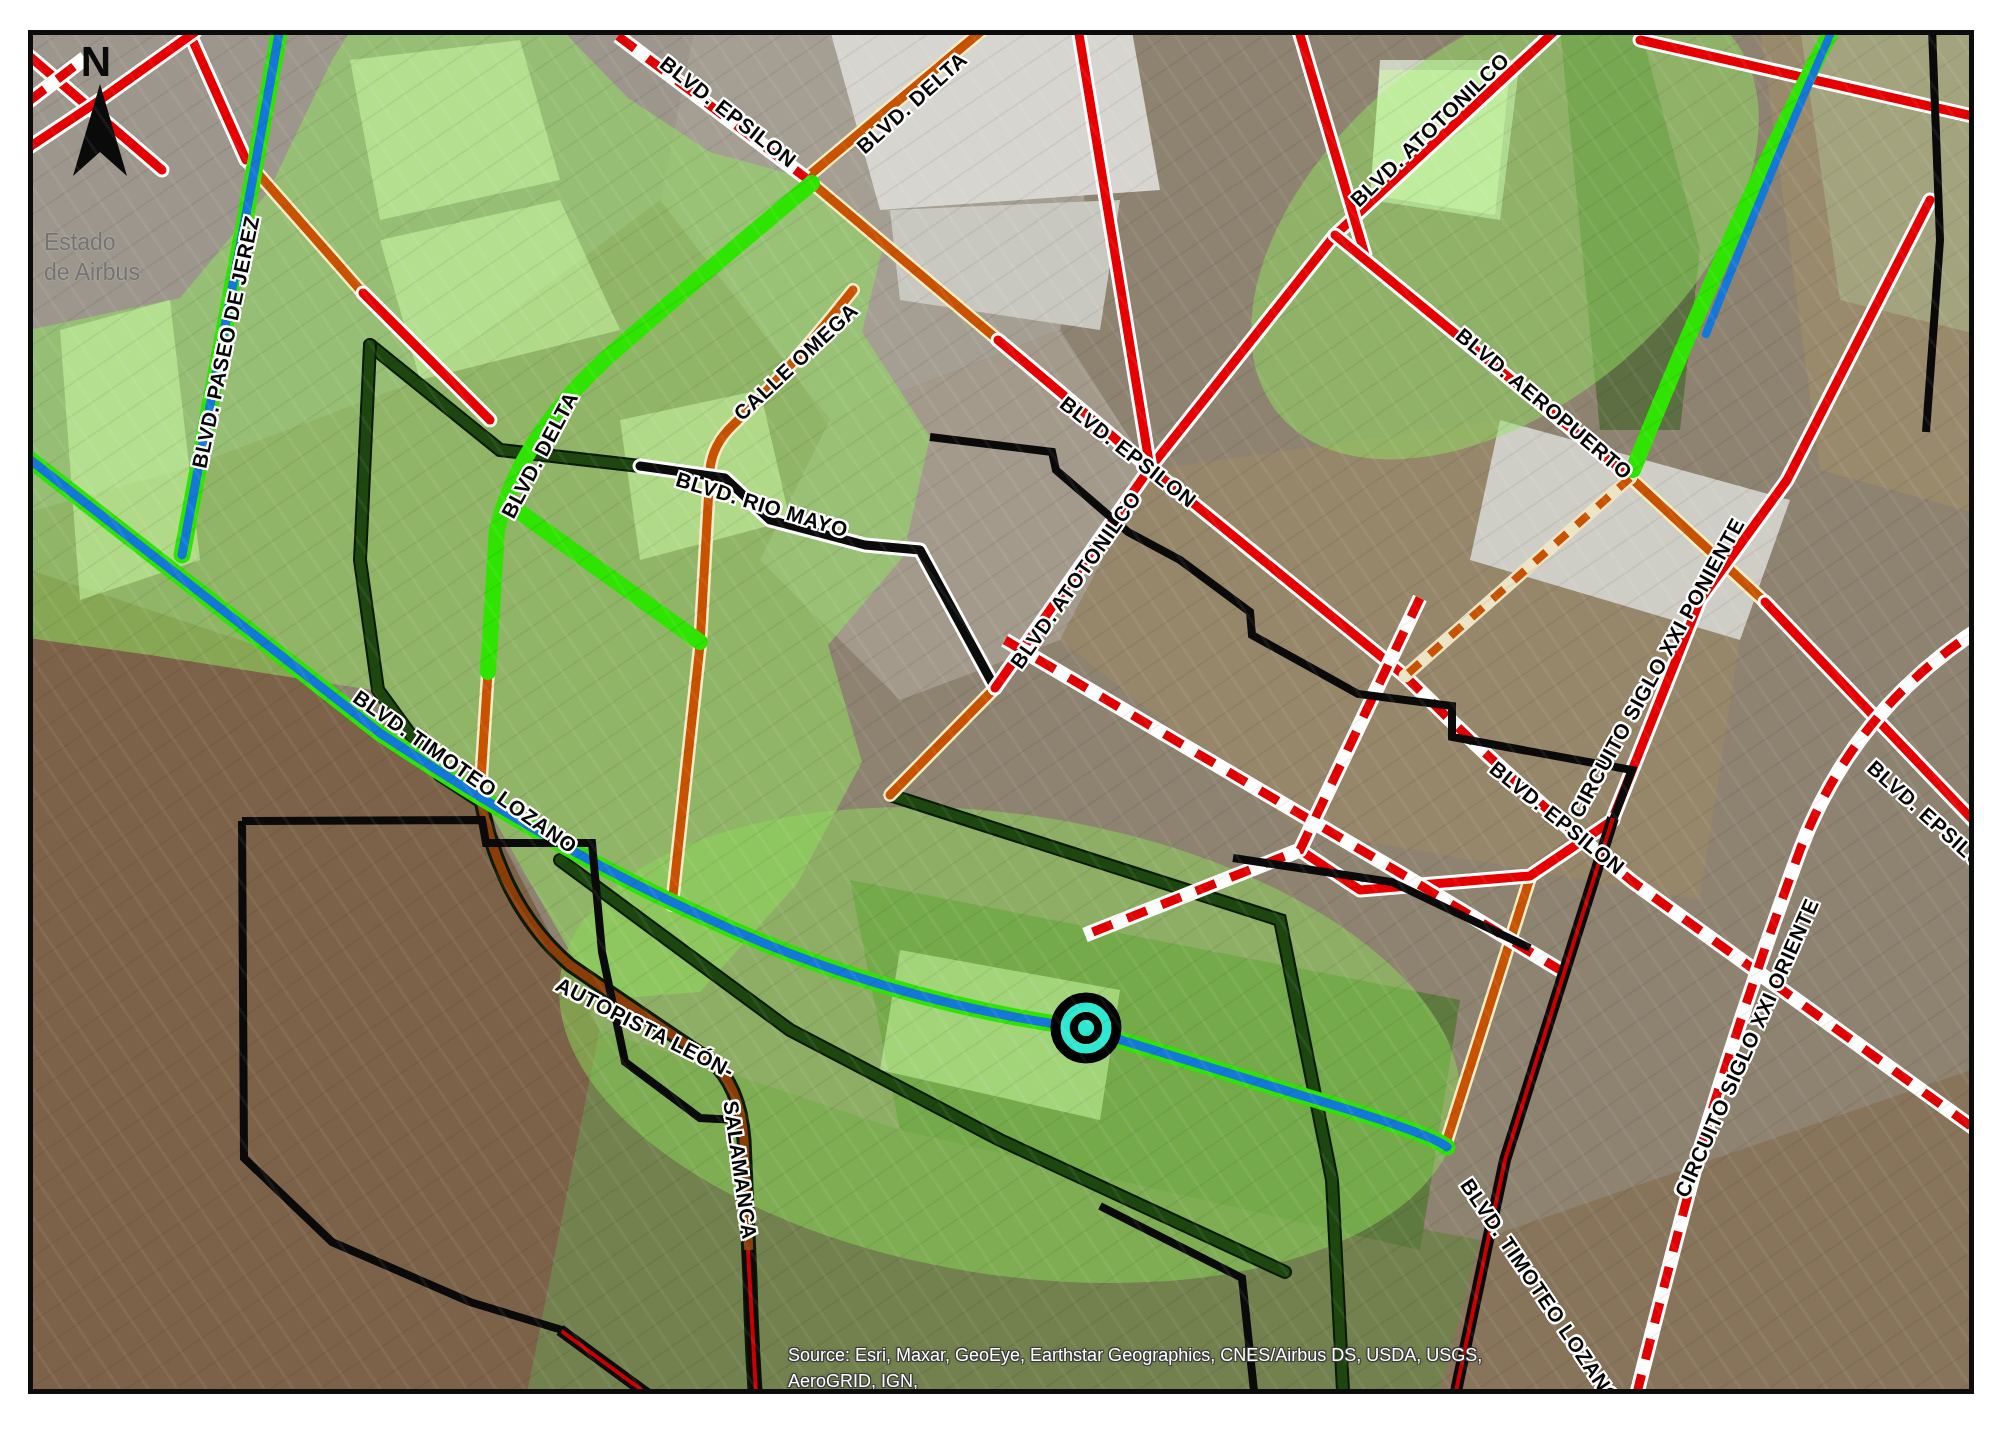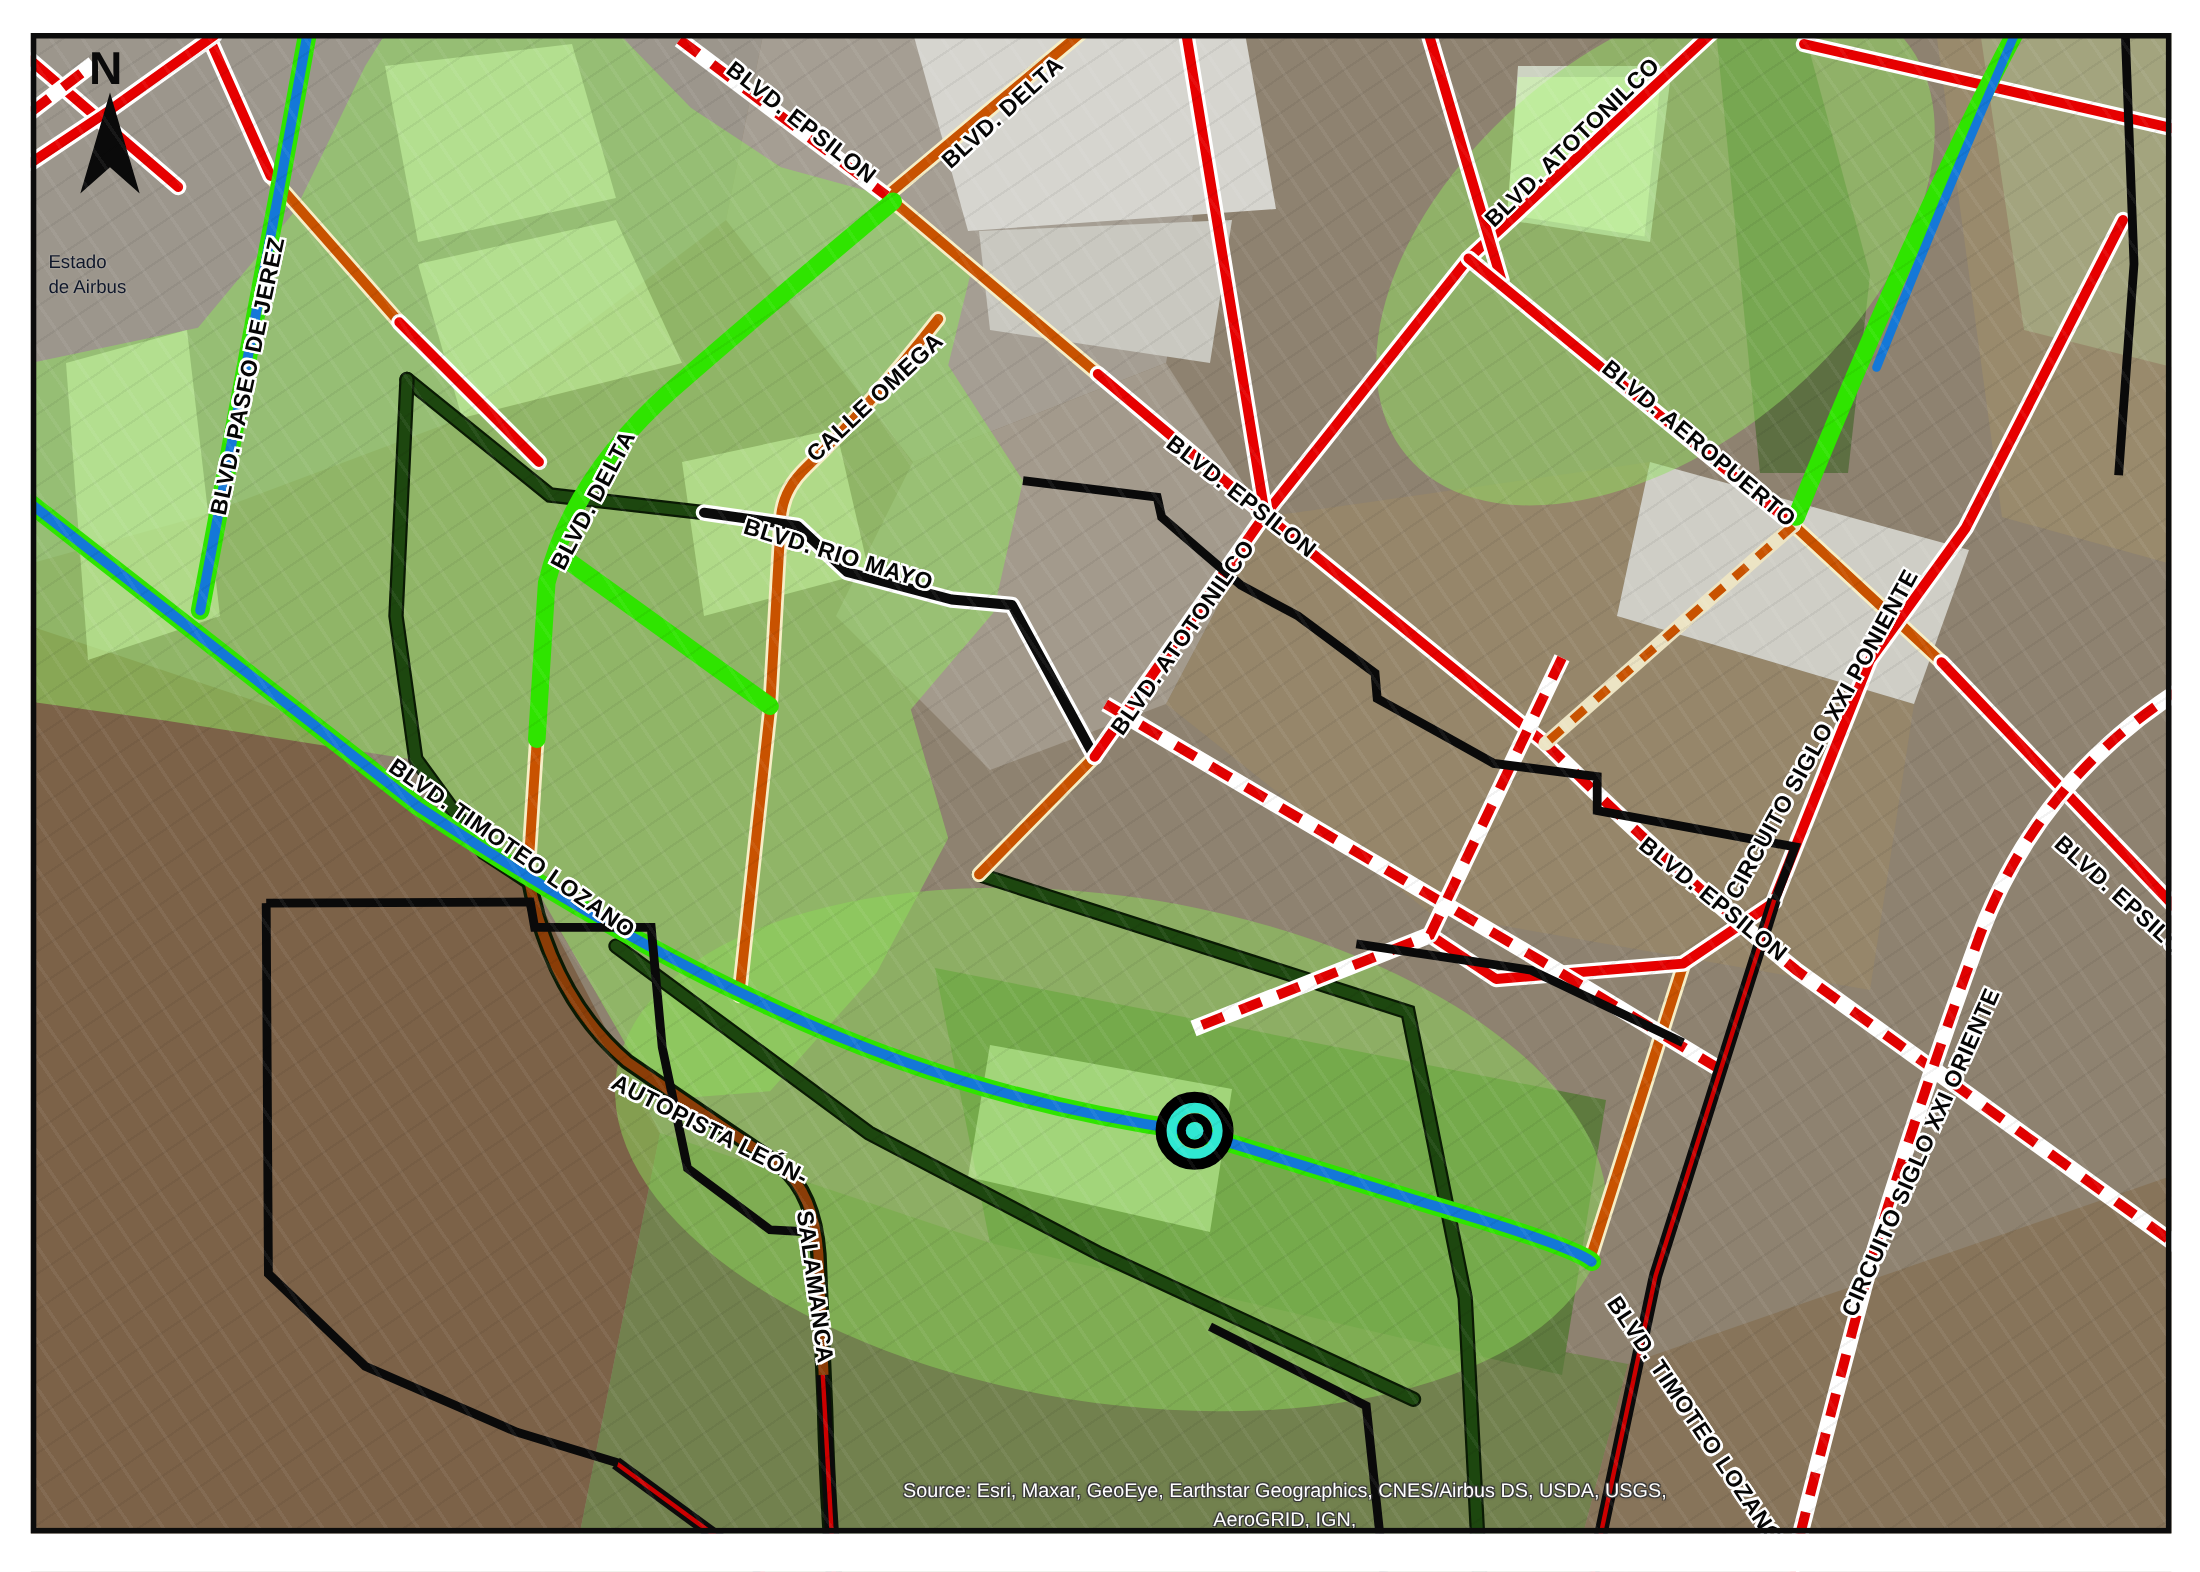--- a/index.html
+++ b/index.html
@@ -9,27 +9,27 @@
   
   .tex{position:absolute;left:0;top:0;width:2000px;height:1429px;pointer-events:none;
     background:
       repeating-linear-gradient(56deg, rgba(255,255,255,.06) 0 3px, transparent 3px 24px),
       repeating-linear-gradient(-34deg, rgba(0,0,0,.05) 0 2px, transparent 2px 27px);}
   
   .rlabel{position:absolute;transform:translate(-50%,-50%) rotate(var(--r,0deg));
     font-weight:bold;font-size:21px;letter-spacing:.5px;color:#050505;white-space:nowrap;
     text-shadow:-2px -2px 0 #fff,2px -2px 0 #fff,-2px 2px 0 #fff,2px 2px 0 #fff,
       0 -2px 0 #fff,0 2px 0 #fff,-2px 0 0 #fff,2px 0 0 #fff;}
-  .region{position:absolute;left:44px;top:228px;font-size:17px;line-height:1.3;
-    color:#0f172a;text-shadow:0 0 2px rgba(255,255,255,.4);}
+  .region{position:absolute;left:44px;top:228px;font-size:23px;line-height:1.3;
+    color:#737373;text-shadow:0 0 2px rgba(255,255,255,.4);}
   .north-n{position:absolute;left:96px;top:62px;transform:translate(-50%,-50%);
     font-size:42px;font-weight:bold;color:#0a0a0a;}
   .attrib{position:absolute;left:788px;top:1342px;width:760px;font-size:18px;line-height:1.45;
     color:#ffffff;
-    text-shadow:-1px -1px 0 #3a3a3a,1px -1px 0 #3a3a3a,-1px 1px 0 #3a3a3a,1px 1px 0 #3a3a3a,0 0 3px #222;text-align:center;}
+    text-shadow:-1px -1px 0 #3a3a3a,1px -1px 0 #3a3a3a,-1px 1px 0 #3a3a3a,1px 1px 0 #3a3a3a,0 0 3px #222;}
   
   .m{position:absolute;background:#ffffff;}
   .m.top{left:0;top:0;width:2000px;height:30px;}
   .m.bot{left:0;top:1394px;width:2000px;height:35px;}
   .m.lft{left:0;top:0;width:28px;height:1429px;}
   .m.rgt{left:1974px;top:0;width:26px;height:1429px;}
   .frame{position:absolute;left:28px;top:30px;width:1946px;height:1364px;
     border:5px solid #0c0c0c;box-sizing:border-box;pointer-events:none;}
   
   .cw{fill:none;stroke:#ffffff;stroke-width:15px;stroke-linecap:round;stroke-linejoin:round;}

